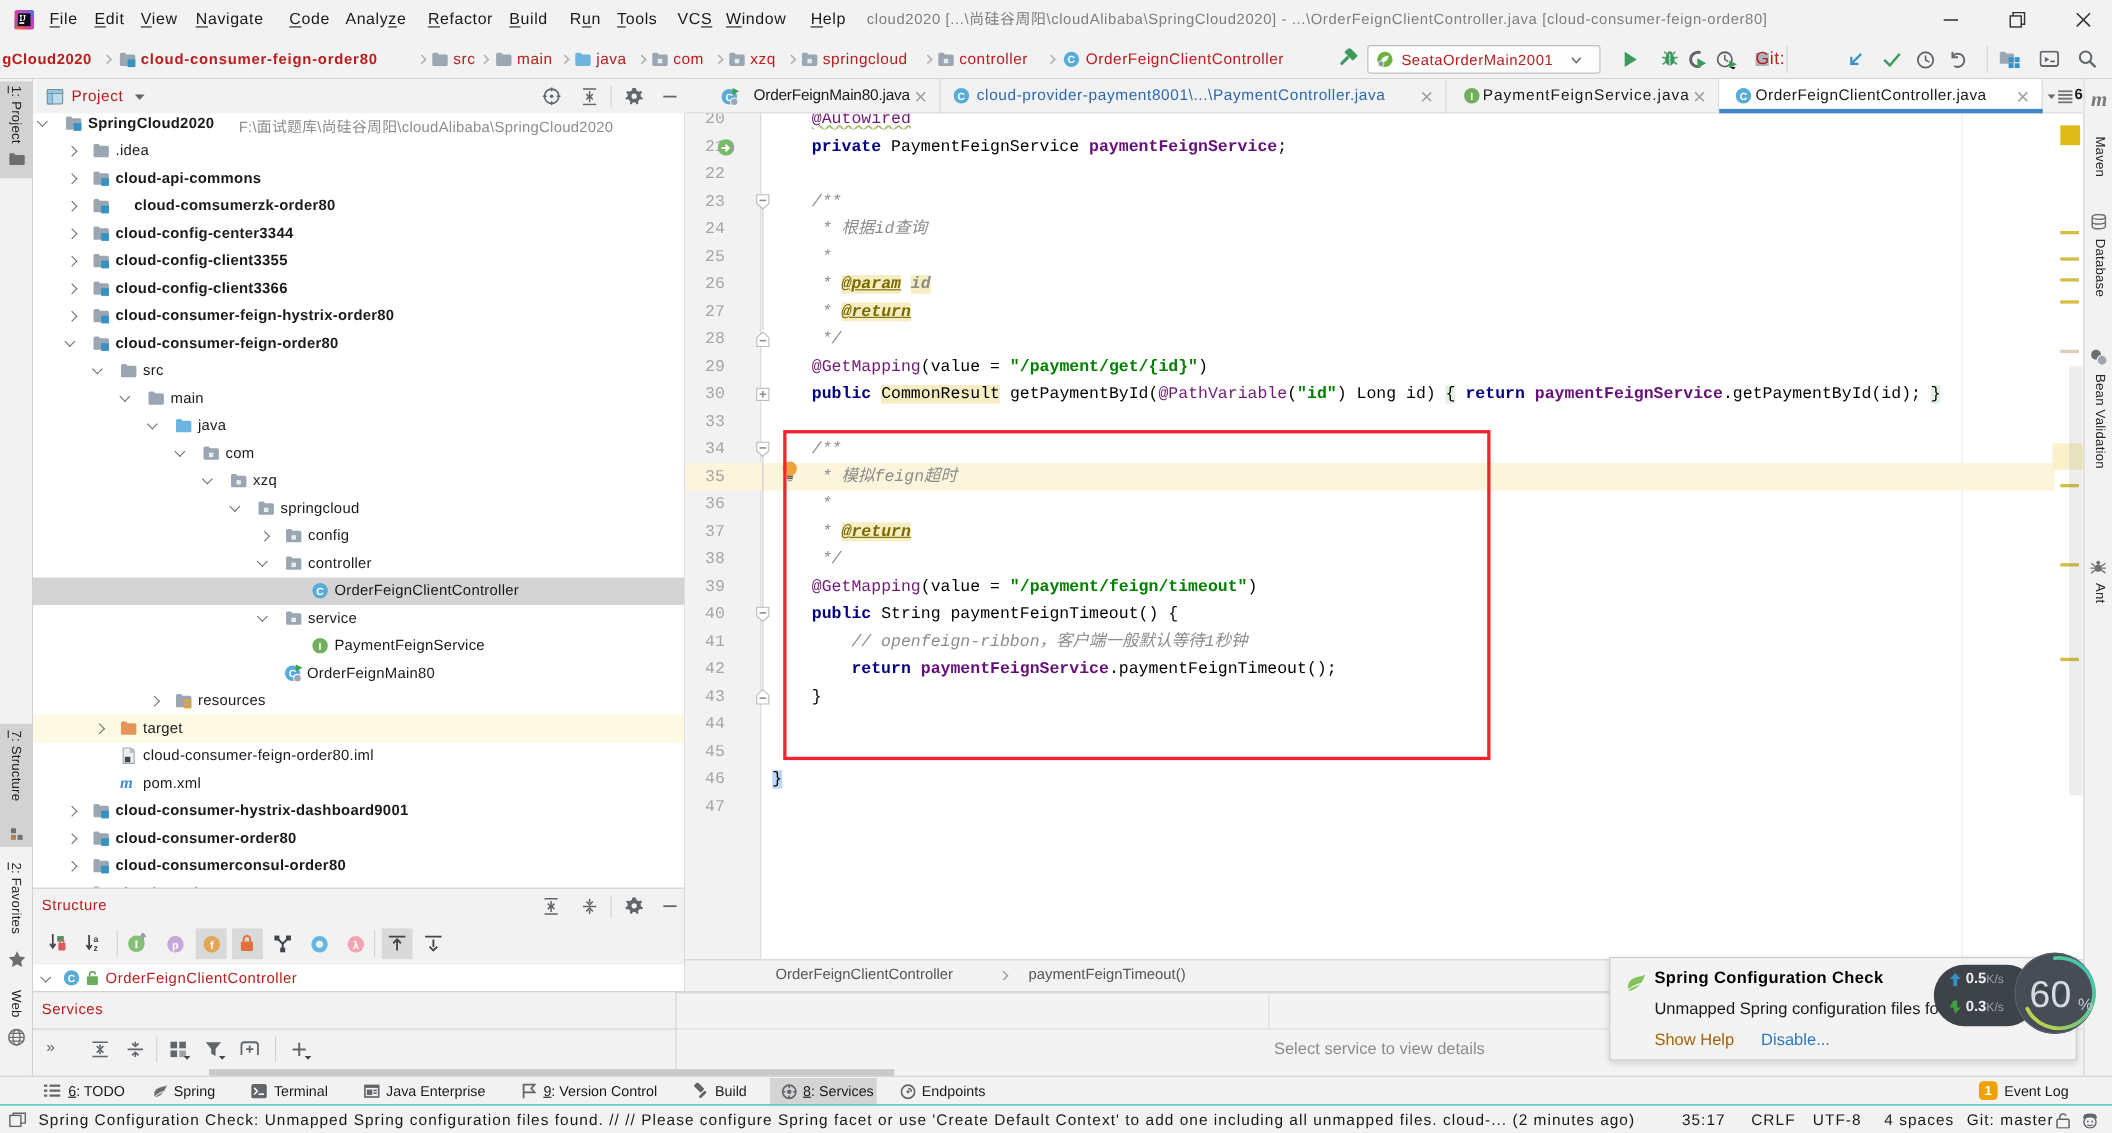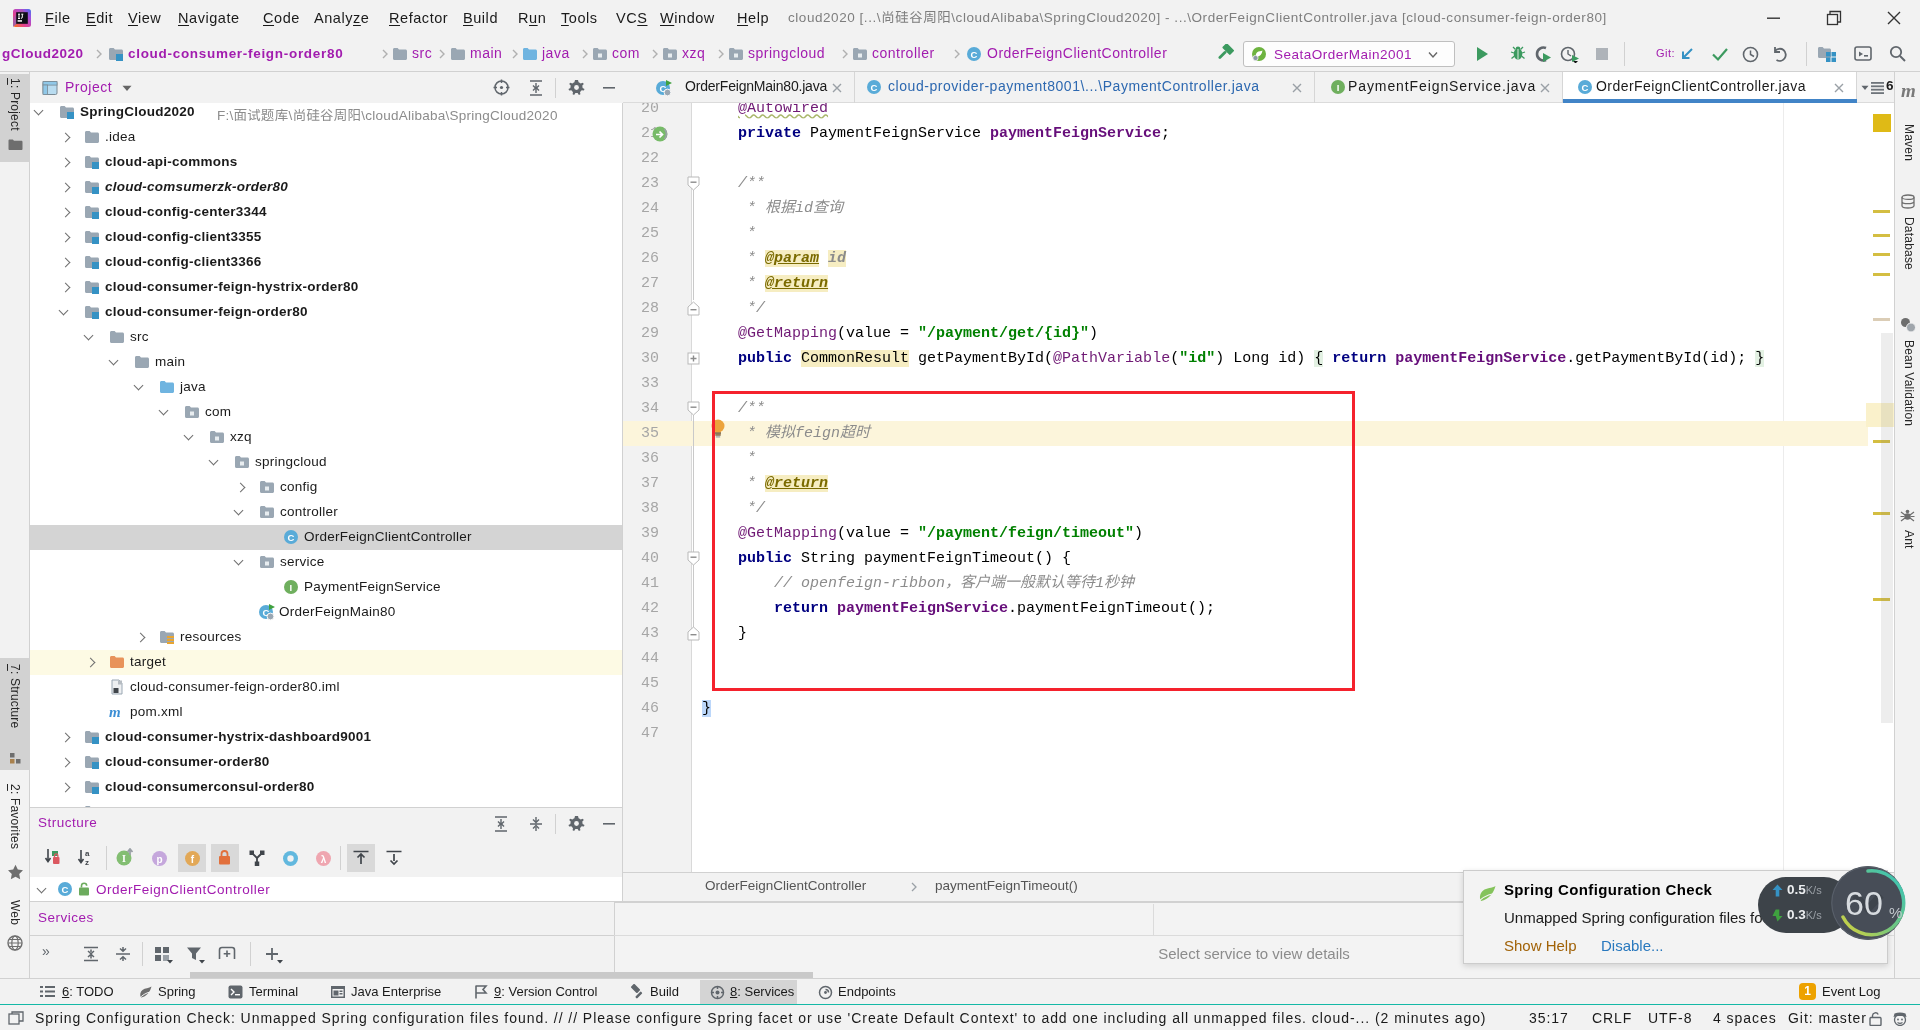--- a/index.html
+++ b/index.html
@@ -19,21 +19,21 @@
 .ln{position:absolute;left:702px;height:25px}
 .gn{position:absolute;left:600px;width:59px;text-align:right;color:#A6A6A6;font-family:"Liberation Mono",monospace;font-size:15px;line-height:25px}
 .cv{display:inline-block;width:7px;height:7px;border-right:1.6px solid #6E6E6E;border-bottom:1.6px solid #6E6E6E;transform:rotate(45deg);position:absolute}
 .cr{display:inline-block;width:7px;height:7px;border-right:1.6px solid #6E6E6E;border-bottom:1.6px solid #6E6E6E;transform:rotate(-45deg);position:absolute}
 .trow{position:absolute;left:30px;width:592px;height:25px;font-size:13.5px;letter-spacing:0.25px;color:#1A1A1A}
 .trow span.t{position:absolute;top:4px;white-space:nowrap}
 .vtext{writing-mode:vertical-lr;font-size:12px;color:#262626;letter-spacing:0.2px}
 .sep{position:absolute;width:1px;background:#D1D1D1}
 .menu{position:absolute;top:0;height:36px;line-height:36px;font-size:14.5px;letter-spacing:0.55px;color:#1A1A1A}
 .menu u{text-decoration:underline;text-underline-offset:2px}
-.crumb{position:absolute;top:0;height:35px;line-height:35px;font-size:14px;letter-spacing:0.5px;color:#a21caf;white-space:nowrap}
+.crumb{position:absolute;top:0;height:35px;line-height:35px;font-size:14px;letter-spacing:0.5px;color:#b91c1c;white-space:nowrap}
 .tw{position:absolute;top:0;height:25px;line-height:25px;font-size:13px;color:#1A1A1A;white-space:nowrap}
 .sbtxt{font-size:14px;letter-spacing:0.95px;color:#1A1A1A;line-height:26px;position:absolute;top:0;white-space:nowrap}
 </style></head><body>
 <div id="page">
 
 <svg width="0" height="0" style="position:absolute">
       <defs>
 <symbol id="fold" viewBox="0 0 16 16">
           <path d="M1.5 4.5 L8 2.2 L14.5 4.5 L14.5 10.5 L8 13.2 L1.5 10.5 Z" fill="#9AA7B3"></path>
           <path d="M1.5 4.5 L8 2.2 L14.5 4.5 L8 6.8 Z" fill="#8A97A3"></path>
@@ -186,21 +186,21 @@
         <path d="M9 8 L17 12.5 L9 17 Z" fill="#3C9A5F"></path>
       </svg>
 <svg class="abs" style="left:1560px;top:9px" width="20" height="18" viewBox="0 0 20 18">
         <circle cx="8" cy="9" r="6.5" fill="none" stroke="#60666C" stroke-width="1.6"></circle>
         <path d="M8 5 L8 9 L11 11" stroke="#60666C" stroke-width="1.4" fill="none"></path>
         <path d="M12 10 L19 13.5 L12 17 Z" fill="#3C9A5F"></path>
         <path d="M13 16 L18 16 L15.5 18.5 Z" fill="#111"></path>
       </svg>
 <div class="abs" style="left:1596px;top:12px;width:12px;height:12px;background:#AEB3B9"></div>
 <div class="sep" style="left:1624px;top:6px;height:24px"></div>
-<div class="crumb" style="left:1656px;font-size:11px">Git:</div>
+<div class="crumb" style="left:1596px;font-size:16px">Git:</div>
 <svg class="abs" style="left:1678px;top:10px" width="17" height="17" viewBox="0 0 17 17">
         <path d="M14 3 L5 12 M5 5.5 L5 12 L11.5 12" stroke="#3592C4" stroke-width="2" fill="none"></path>
       </svg>
 <svg class="abs" style="left:1711px;top:10px" width="18" height="16" viewBox="0 0 18 16">
         <path d="M2 8.5 L7 13.5 L16 3" stroke="#3C9A5F" stroke-width="2.2" fill="none"></path>
       </svg>
 <svg class="abs" style="left:1742px;top:10px" width="17" height="17" viewBox="0 0 17 17">
         <circle cx="8.5" cy="8.5" r="7" fill="none" stroke="#60666C" stroke-width="1.6"></circle>
         <path d="M8.5 4.5 L8.5 8.5 L12 10.5" stroke="#60666C" stroke-width="1.5" fill="none"></path>
       </svg>
@@ -305,21 +305,21 @@
           <rect x="8" y="8" width="7" height="7" fill="#3592C4"></rect>
         </svg>
 <span class="t" style="left:75px;font-weight:bold;">cloud-api-commons</span>
 </div>
 <div class="trow" style="left:0;top:103px;">
 <span class="cr" style="left:32px;top:9px"></span>
 <svg class="abs" style="left:54px;top:4px" width="16" height="16" viewBox="0 0 16 16">
           <path d="M1 3.5 C1 2.7 1.6 2 2.5 2 L5.6 2 L7 3.6 L13.5 3.6 C14.3 3.6 15 4.3 15 5.1 L15 12.5 C15 13.3 14.3 14 13.5 14 L2.5 14 C1.6 14 1 13.3 1 12.5 Z" fill="#9AA7B3"></path>
           <rect x="8" y="8" width="7" height="7" fill="#3592C4"></rect>
         </svg>
-<span class="t" style="left:75px;font-weight:bold;font-style:italic;">cloud-comsumerzk-order80</span>
+<span class="t" style="left:92px;font-weight:bold;">cloud-comsumerzk-order80</span>
 </div>
 <div class="trow" style="left:0;top:128px;">
 <span class="cr" style="left:32px;top:9px"></span>
 <svg class="abs" style="left:54px;top:4px" width="16" height="16" viewBox="0 0 16 16">
           <path d="M1 3.5 C1 2.7 1.6 2 2.5 2 L5.6 2 L7 3.6 L13.5 3.6 C14.3 3.6 15 4.3 15 5.1 L15 12.5 C15 13.3 14.3 14 13.5 14 L2.5 14 C1.6 14 1 13.3 1 12.5 Z" fill="#9AA7B3"></path>
           <rect x="8" y="8" width="7" height="7" fill="#3592C4"></rect>
         </svg>
 <span class="t" style="left:75px;font-weight:bold;">cloud-config-center3344</span>
 </div>
 <div class="trow" style="left:0;top:153px;">

